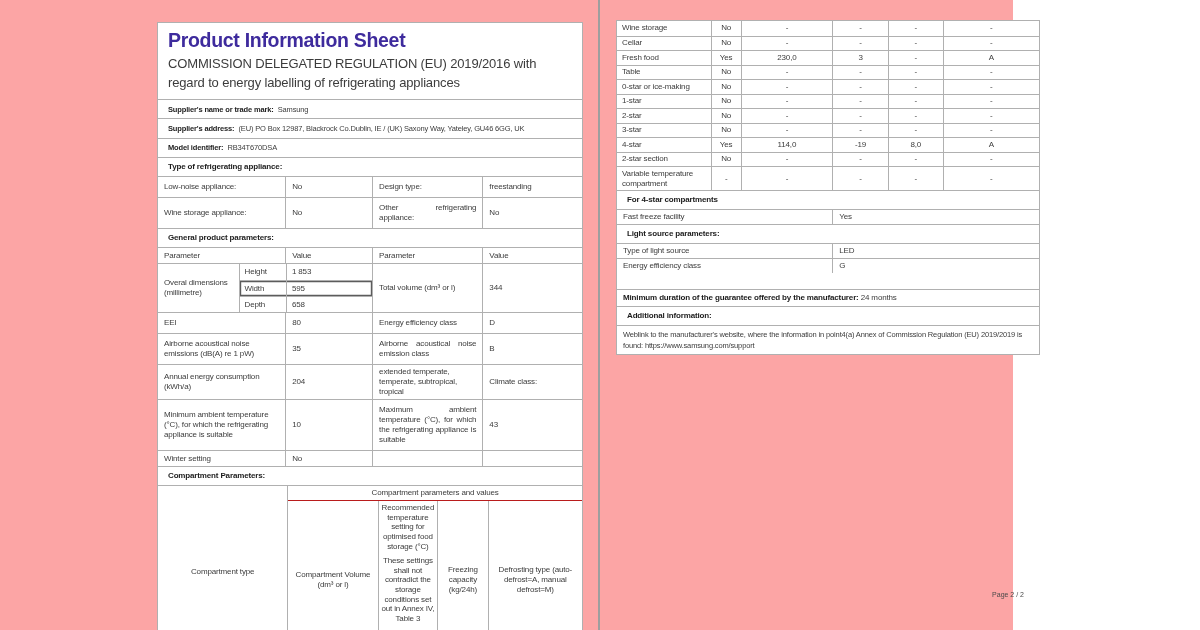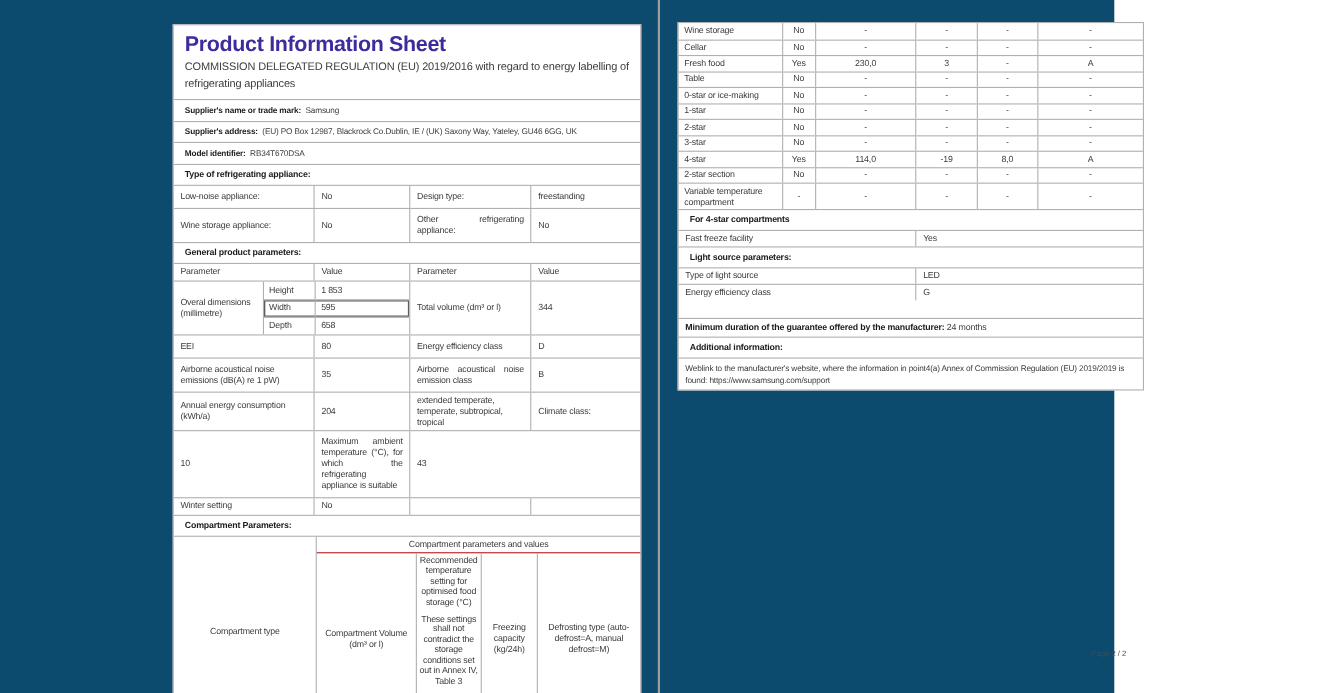--- a/index.html
+++ b/index.html
@@ -1,35 +1,35 @@
 <!DOCTYPE html>
 <html><head>
 <meta charset="utf-8">
 <style>
   * { margin:0; padding:0; box-sizing:border-box; }
   html,body { width:1200px; height:630px; background:#ffffff; overflow:hidden; }
   body { font-family:"Liberation Sans", sans-serif; color:#3c3c3c; }
-  .canvas { position:relative; width:1013px; height:630px; background:#0c4a6e; }
+  .canvas { position:relative; width:1013px; height:630px; background:#fca5a5; }
 
   .divider { position:absolute; left:598px; top:0; width:2px; height:630px; background:#9e9e9e; }
 
   .page { position:absolute; background:#fff; }
   .page1 { left:157px; top:22px; width:426px; }
   .page2 { left:616px; top:20px; width:424px; }
 
   .sheet { border:1px solid #b0b0b0; letter-spacing:-0.15px; }
   .sheet > * + * { border-top:1px solid #b0b0b0; }
   .rpt > * + * { border-top:1px solid #b0b0b0; }
 
   .row { font-size:8px; line-height:1.25; }
 
   
   .head-block { padding:6px 10px 6px; }
   .doc-title { font-size:19.5px; font-weight:bold; color:#3e2b9d; letter-spacing:-0.3px; line-height:1.15; }
-  .regulation { margin-top:4px; font-size:10px; line-height:1.45; color:#3c3c3c; max-width:404px; }
+  .regulation { margin-top:4px; font-size:13px; line-height:1.45; color:#3c3c3c; max-width:404px; }
 
   
   .info-row { display:flex; align-items:center; gap:4px; padding:4.5px 10px; font-size:7.5px; white-space:nowrap; overflow:hidden; }
   .info-row b { color:#1c1c1c; }
 
   
   .section { padding:4px 10px; font-weight:bold; color:#1c1c1c; }
 
   
   .r4 { display:grid; grid-template-columns:30% 20.5% 26% 23.5%; align-items:center; min-height:16px; }
@@ -183,20 +183,21 @@
   <div class="row r4">
     <div>Annual energy consumption (kWh/a)</div>
     <div>204</div>
     <div>extended temperate, temperate, subtropical, tropical</div>
     <div>
               <span class="just">Climate class:</span>
             </div>
   </div>
 
   <div class="row r4">
+    <div>Minimum ambient temperature (°C), for which the refrigerating appliance is suitable</div>
     <div>10</div>
     <div>
               <span class="just">Maximum ambient temperature (°C), for which the refrigerating appliance is suitable</span>
             </div>
     <div>43</div>
   </div>
 
   <div class="row r4">
     <div>Winter setting</div>
     <div>No</div>

